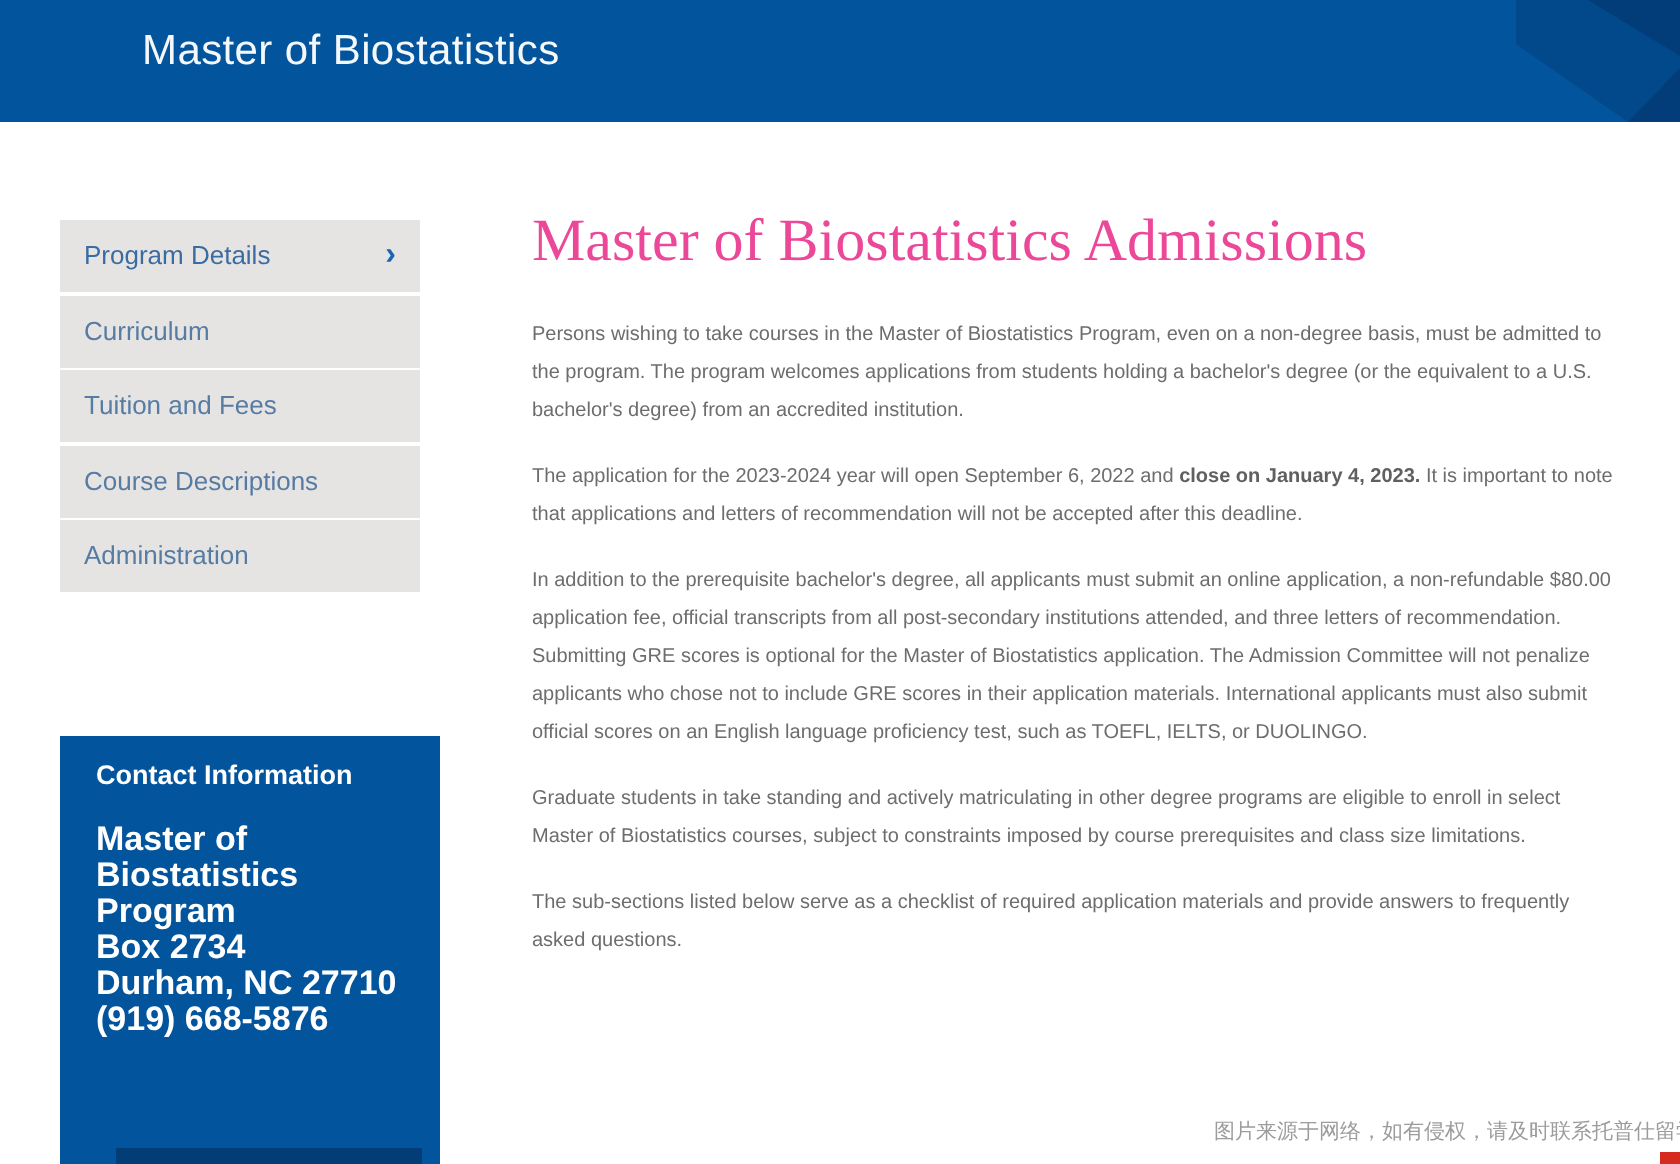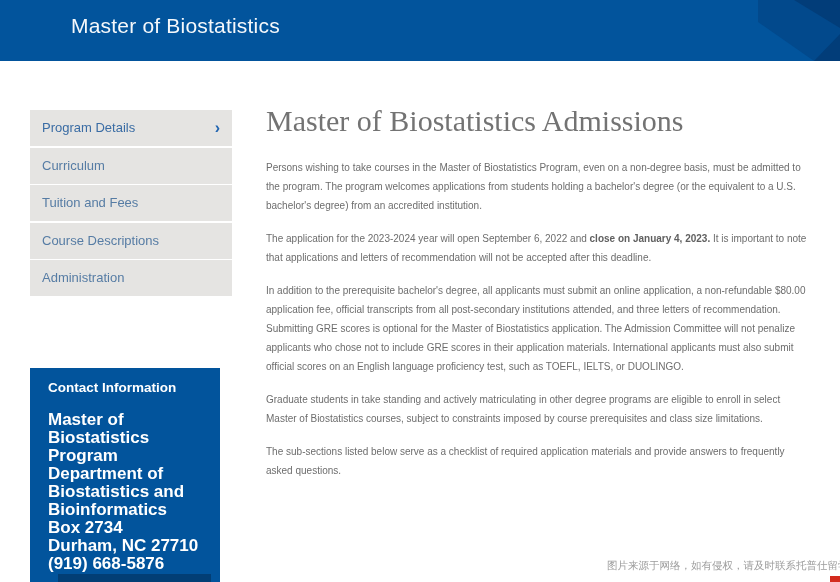--- a/index.html
+++ b/index.html
@@ -19,21 +19,21 @@
   }
   .header-title {
     position: absolute; left: 44px; top: 14px;
     color: #f5f8fb; font-size: 21px; font-weight: 400;
     letter-spacing: 0.2px;
     margin-left: 27px;
   }
   .header-deco { position: absolute; right: 0; top: 0; width: 110px; height: 61px; }
 
   
-  .sidebar { position: absolute; left: 30px; top: 110px; width: 202px; }
+  .sidebar { position: absolute; left: 30px; top: 110px; width: 180px; }
   .side-item {
     position: relative;
     height: 36px; margin-bottom: 1.5px;
     background: #E5E4E2;
     color: #567CA4; font-size: 13px;
     line-height: 36px; padding-left: 12px;
     cursor: pointer;
     white-space: nowrap;
   }
   .side-item.first-link { color: #3A6CA4; }
@@ -67,21 +67,21 @@
 
   
   .main {
     position: absolute; left: 266px; top: 103px;
     width: 546px;
   }
   .page-title {
     font-family: "Liberation Serif", "DejaVu Serif", serif;
     font-weight: 400;
     font-size: 30px; line-height: 36px;
-    color: #737373;
+    color: #ec4899;
     margin-bottom: 19px;
   }
   .main p {
     font-size: 10px; line-height: 19px;
     color: #6D6D6D;
     margin-bottom: 14px;
   }
   .main p strong { color: #606060; }
 
   
@@ -128,21 +128,20 @@
     <div class="side-item">
     <span class="label">Administration</span>
     
   </div>
   </div>
 
 <div class="contact">
   <div class="contact-heading">Contact Information</div>
   <div id="contact-lines">
       <div class="contact-line">Master of Biostatistics Program</div>
-      <div class="contact-line">Department of Biostatistics and Bioinformatics</div>
       <div class="contact-line">Box 2734</div>
       <div class="contact-line">Durham, NC 27710</div>
       <div class="contact-line">(919) 668-5876</div>
     </div>
   <div class="contact-strip"></div>
 </div>
 
 <div class="main">
   <h1 class="page-title">Master of Biostatistics Admissions</h1>
   <div id="paragraphs">

